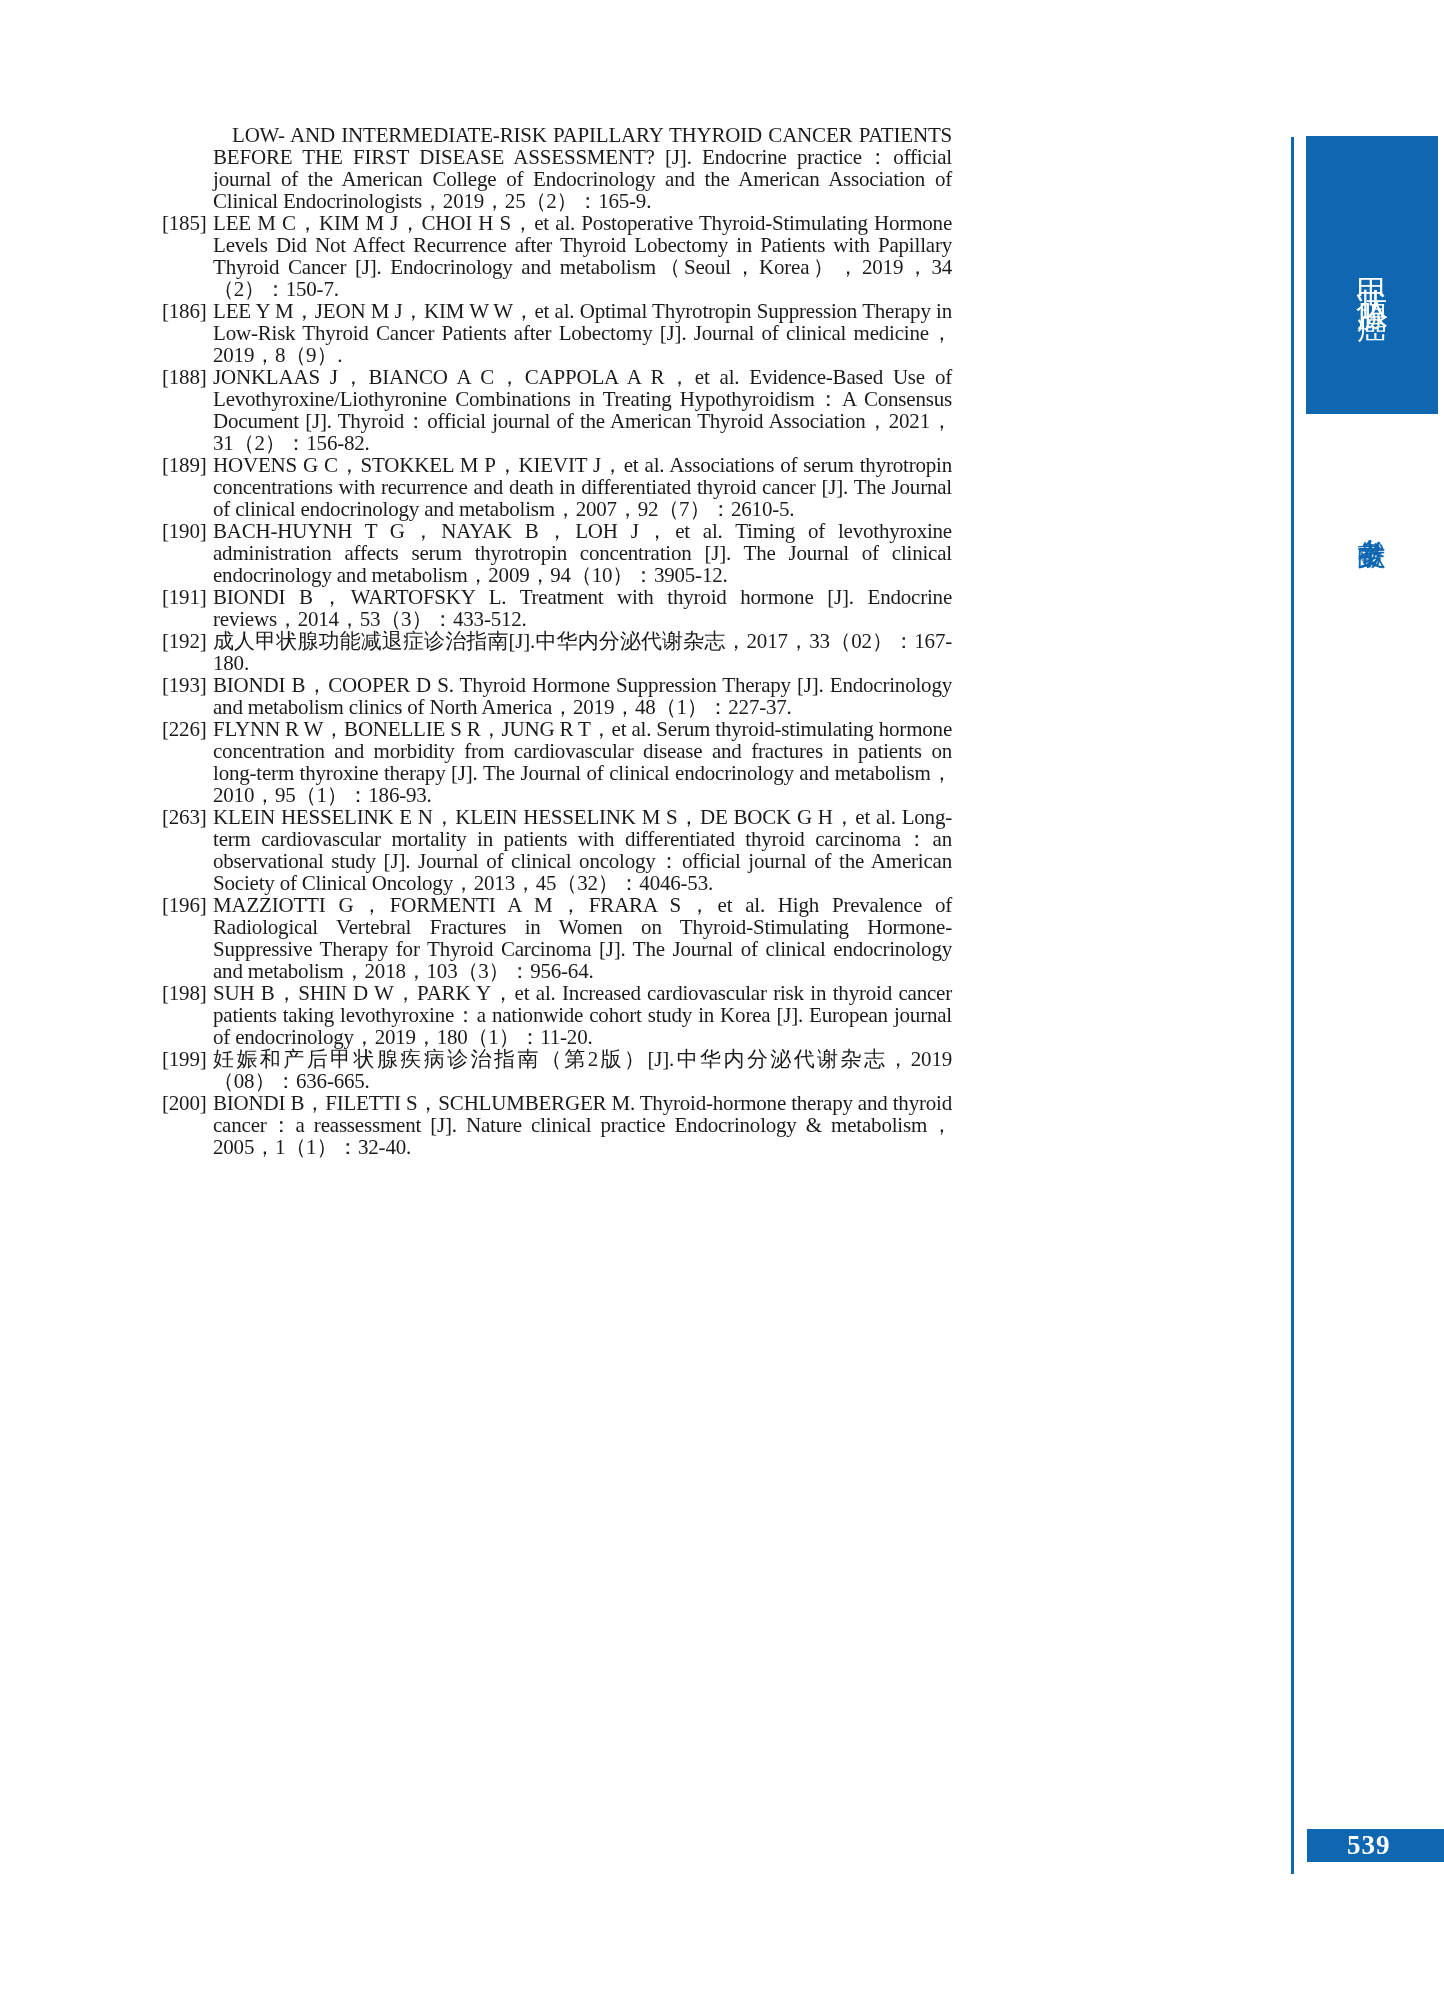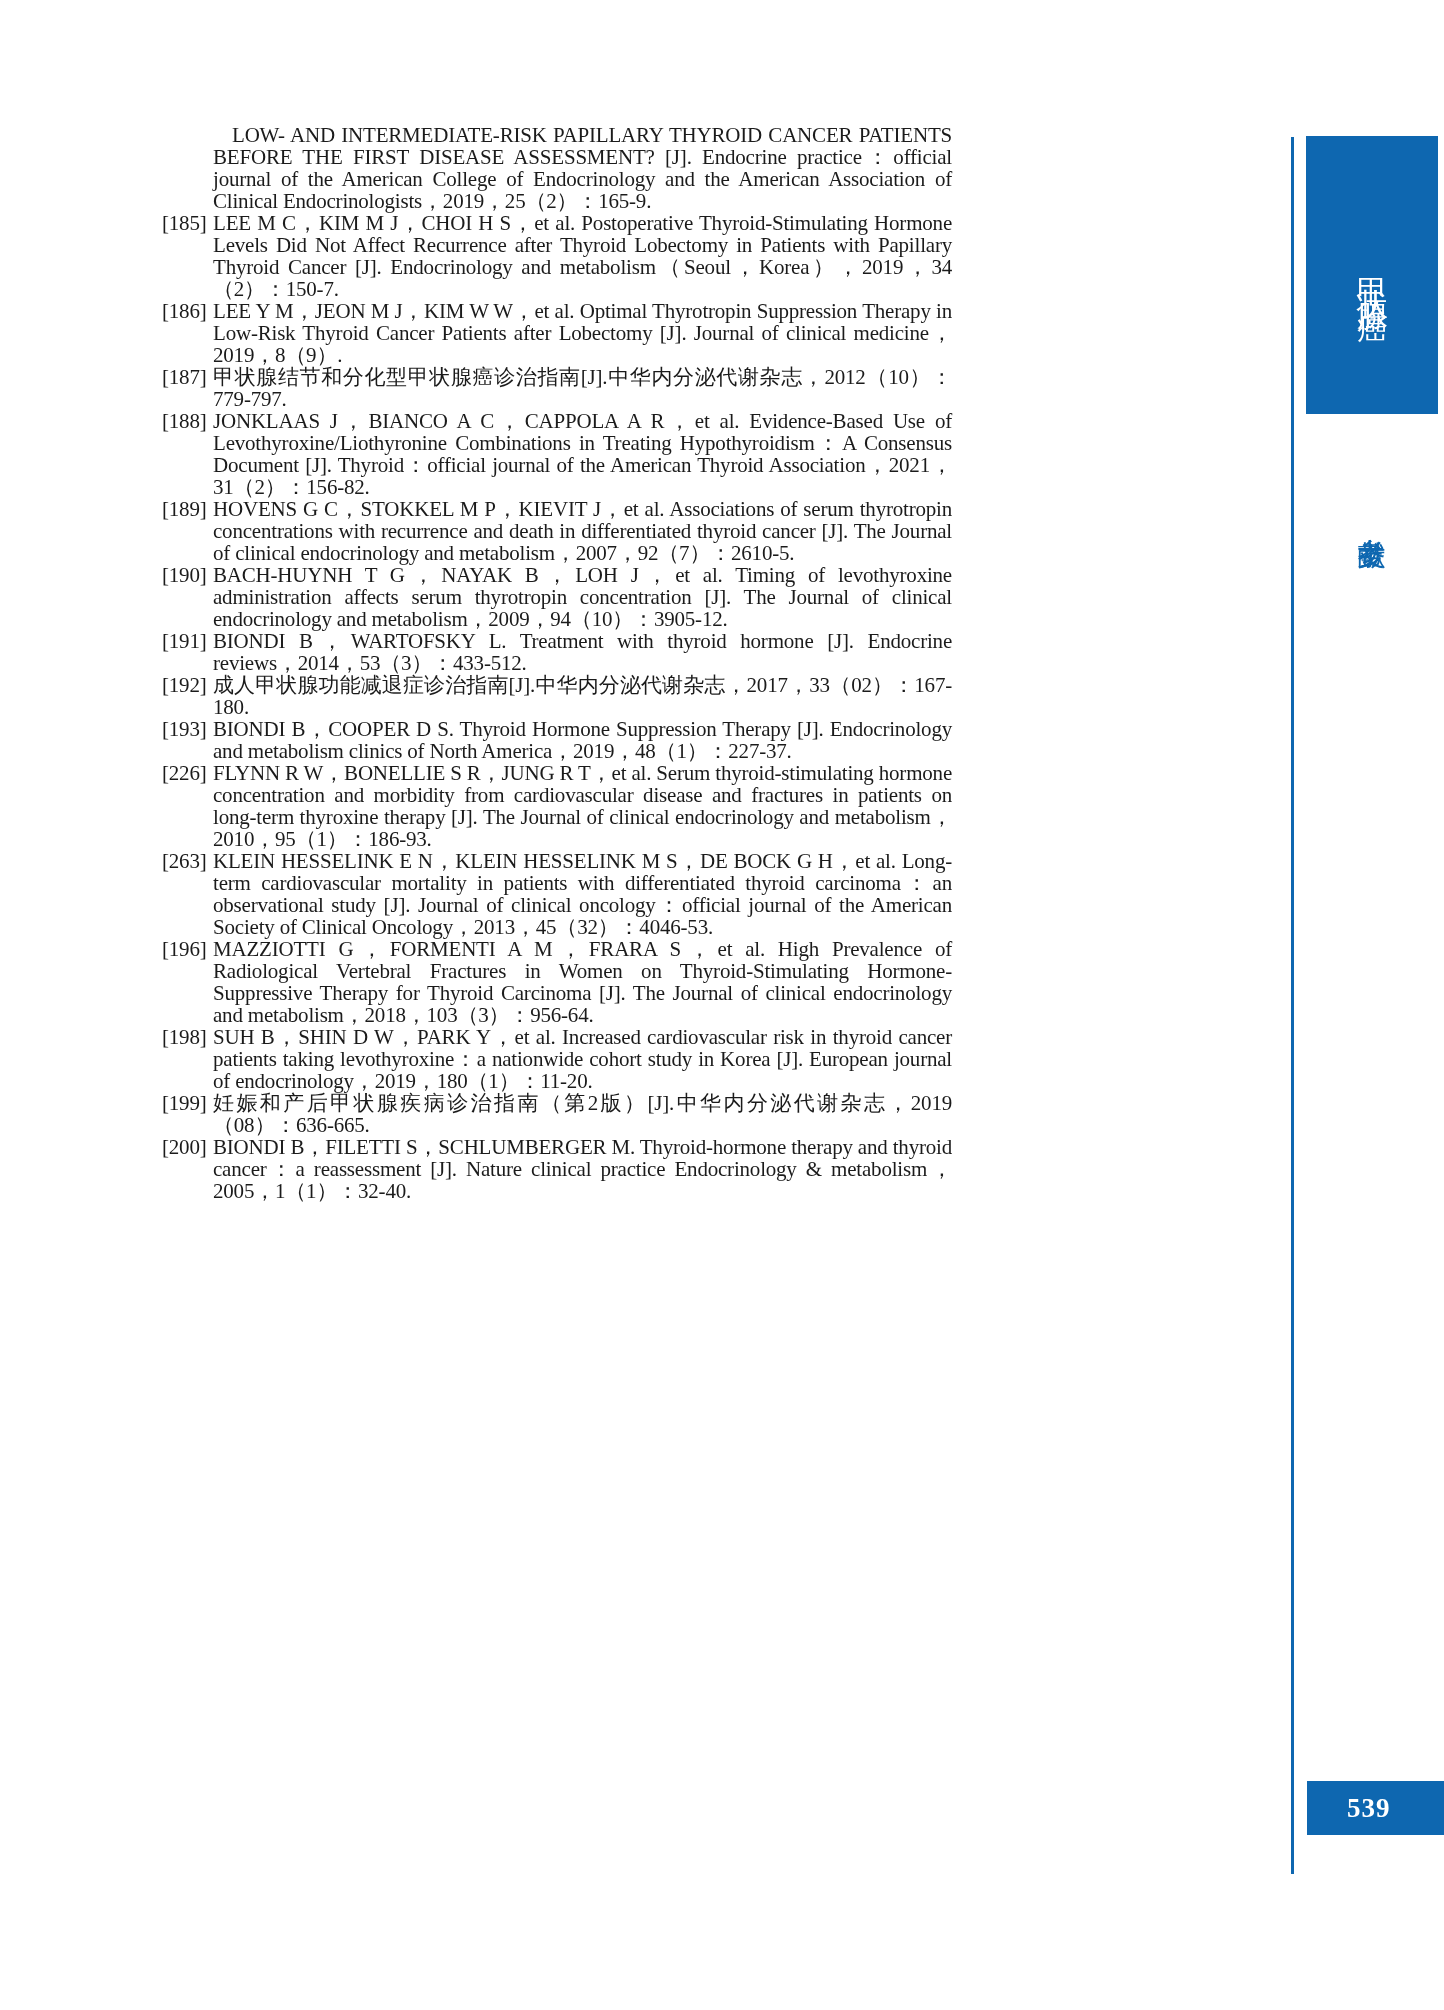--- a/index.html
+++ b/index.html
@@ -39,21 +39,21 @@
     color:#ffffff; font-size:31px; letter-spacing:11px;
     font-family:"Liberation Serif","DejaVu Serif",serif;
   }
   .section-label {
     position:absolute; left:1352px; top:516px;
     writing-mode:vertical-rl; text-orientation:upright;
     color:var(--accent); font-size:28px; letter-spacing:1px;
     font-family:"Liberation Serif","DejaVu Serif",serif;
   }
   .page-badge {
-    position:absolute; left:1307px; top:1781px; width:137px; height:54px;
+    position:absolute; left:1307px; top:1829px; width:137px; height:33px;
     background:var(--accent);
     display:flex; align-items:center;
   }
   .page-badge span {
     color:#ffffff; font-weight:bold; font-size:27px; padding-left:40px;
     letter-spacing:1px;
   }
 </style>
 </head>
 <body style="--accent: #0e67b0;">
@@ -62,23 +62,20 @@
   <p class="ref cont"><span class="ref-text">LOW- AND INTERMEDIATE-RISK PAPILLARY THYROID CANCER PATIENTS BEFORE THE FIRST DISEASE ASSESSMENT? [J]. Endocrine practice：official journal of the American College of Endocrinology and the American Association of Clinical Endocrinologists，2019，25（2）：165-9.</span></p>
 
   <p class="ref">
     <span class="ref-label">[185]</span><span class="ref-text">LEE M C，KIM M J，CHOI H S，et al. Postoperative Thyroid-Stimulating Hormone Levels Did Not Affect Recurrence after Thyroid Lobectomy in Patients with Papillary Thyroid Cancer [J]. Endocrinology and metabolism（Seoul，Korea），2019，34（2）：150-7.</span>
   </p>
 
   <p class="ref">
     <span class="ref-label">[186]</span><span class="ref-text">LEE Y M，JEON M J，KIM W W，et al. Optimal Thyrotropin Suppression Therapy in Low-Risk Thyroid Cancer Patients after Lobectomy [J]. Journal of clinical medicine，2019，8（9）.</span>
   </p>
 
-  <p class="ref">
-    <span class="ref-label">[187]</span><span class="ref-text">甲状腺结节和分化型甲状腺癌诊治指南[J].中华内分泌代谢杂志，2012（10）：779-797.</span>
-  </p>
 
   <p class="ref">
     <span class="ref-label">[188]</span><span class="ref-text">JONKLAAS J，BIANCO A C，CAPPOLA A R，et al. Evidence-Based Use of Levothyroxine/Liothyronine Combinations in Treating Hypothyroidism：A Consensus Document [J]. Thyroid：official journal of the American Thyroid Association，2021，31（2）：156-82.</span>
   </p>
 
   <p class="ref">
     <span class="ref-label">[189]</span><span class="ref-text">HOVENS G C，STOKKEL M P，KIEVIT J，et al. Associations of serum thyrotropin concentrations with recurrence and death in differentiated thyroid cancer [J]. The Journal of clinical endocrinology and metabolism，2007，92（7）：2610-5.</span>
   </p>
 
   <p class="ref">

